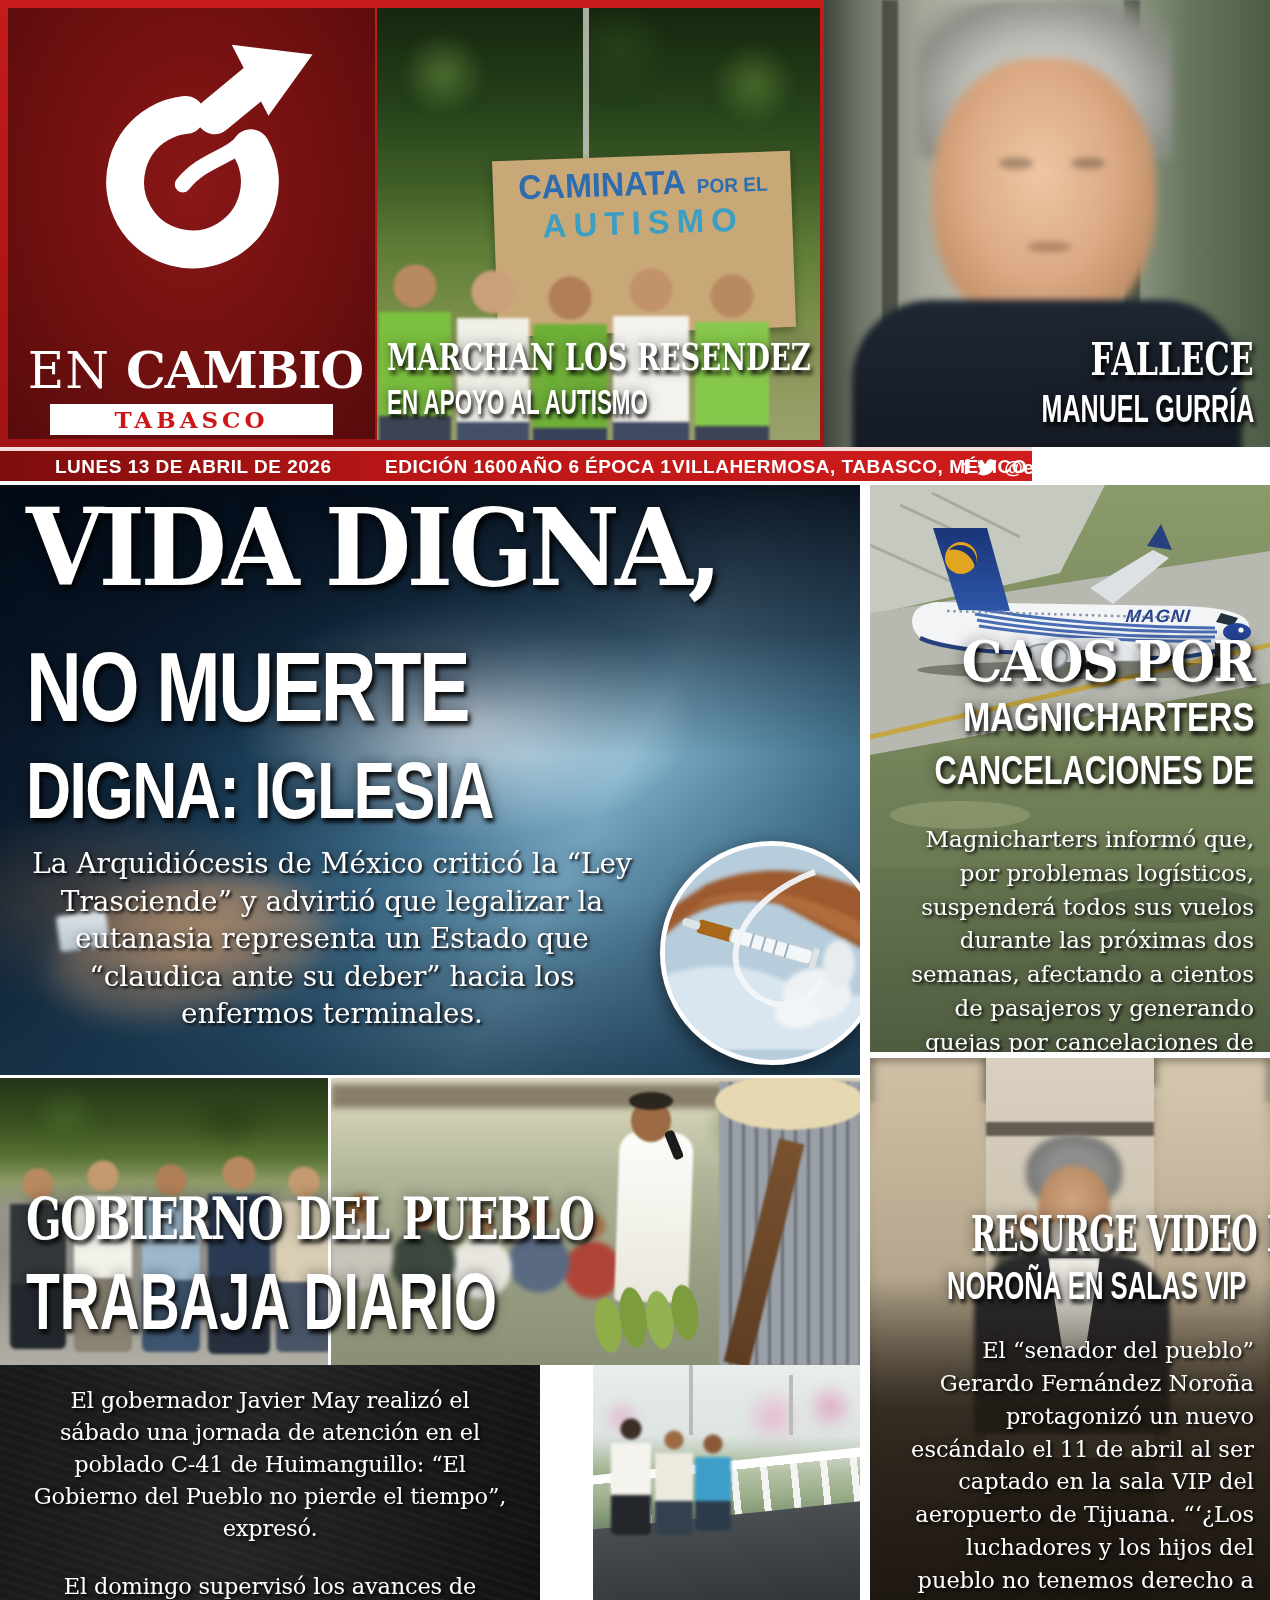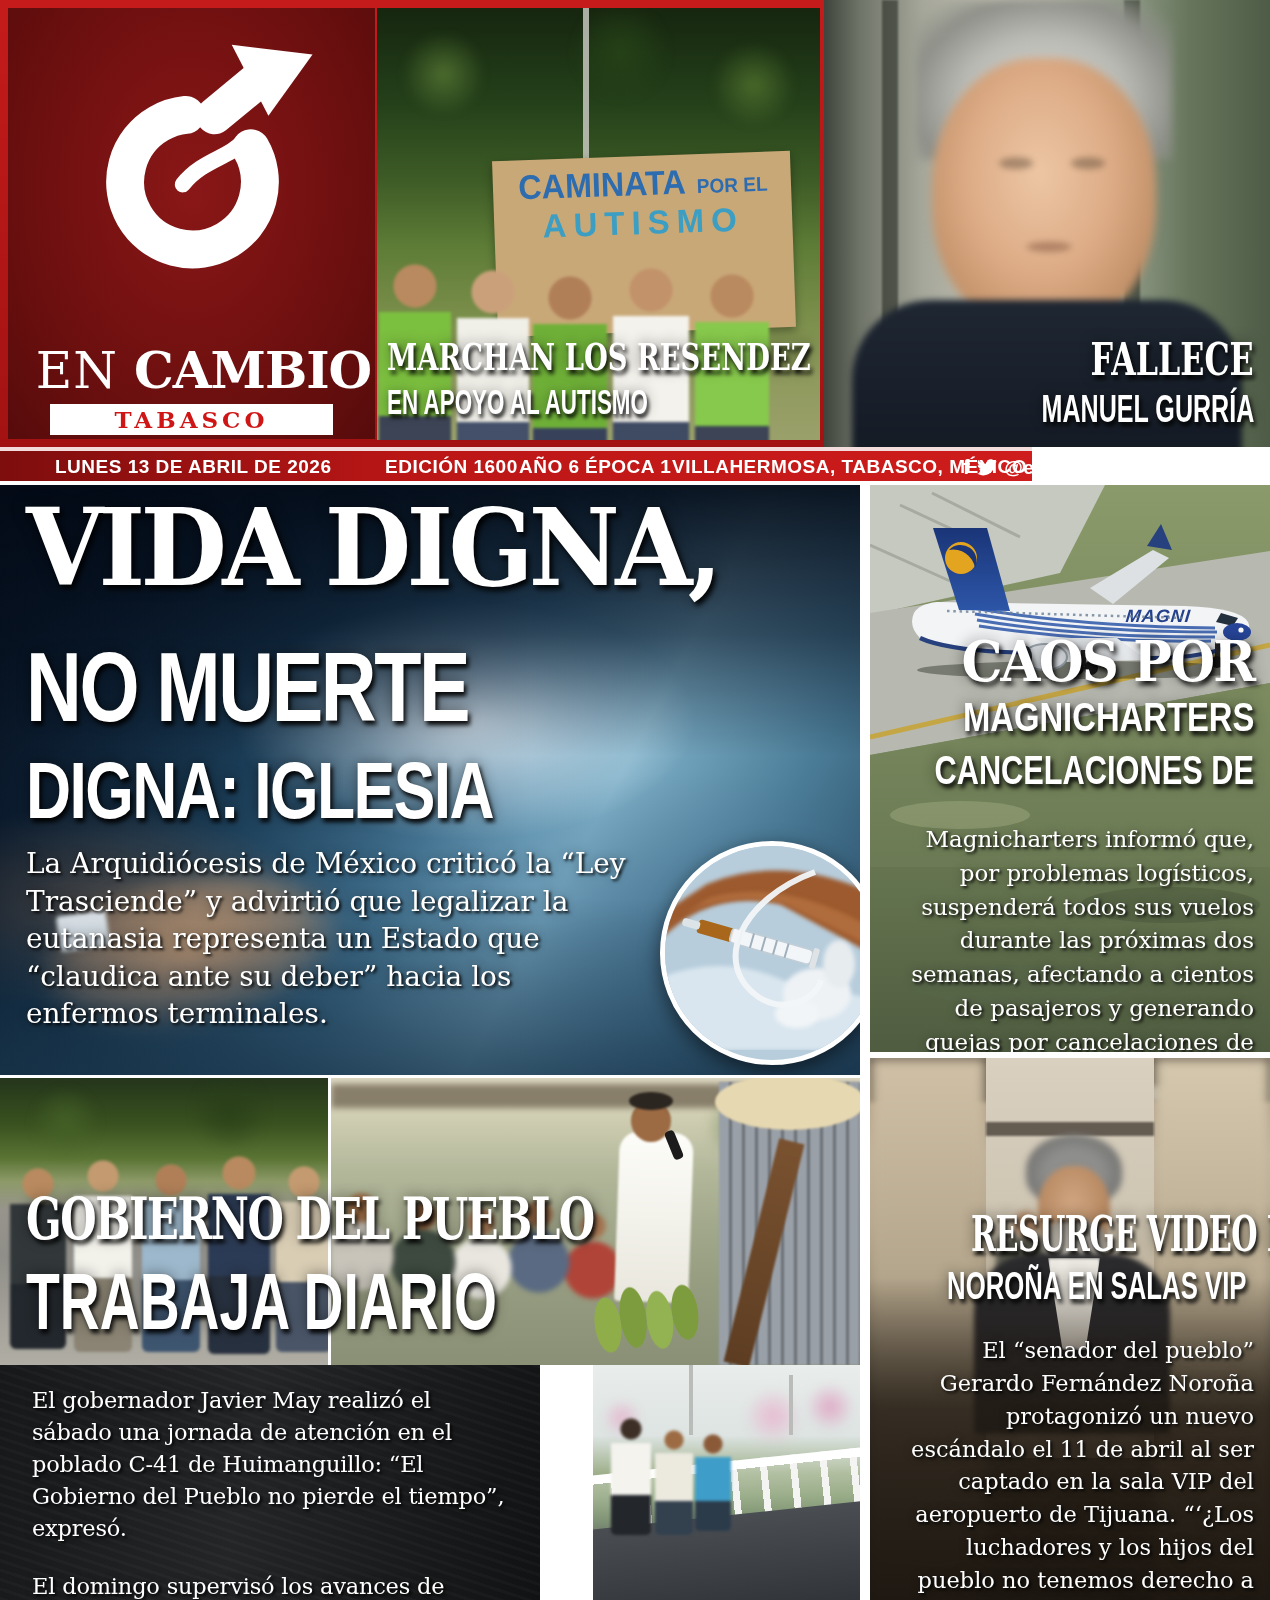--- a/index.html
+++ b/index.html
@@ -3,28 +3,28 @@
 <meta charset="utf-8">
 <style>
   html,body{margin:0;padding:0;background:#e8e8e8;}
   .page{position:relative;width:1270px;height:1600px;margin:0 auto;background:#ffffff;overflow:hidden;font-family:"Liberation Sans",sans-serif;}
   .abs{position:absolute;}
   .ph{position:absolute;overflow:hidden;}
   
   .sh{font-family:"DejaVu Serif",serif;font-weight:bold;white-space:nowrap;display:inline-block;line-height:1;}
   .cond{font-family:"Liberation Sans",sans-serif;font-weight:bold;white-space:nowrap;display:inline-block;line-height:1;}
   .hwhite{color:#fff;text-shadow:3px 4px 5px rgba(0,0,0,.9),0 0 16px rgba(0,0,0,.45);}
-  .bodytext{font-family:"DejaVu Serif",serif;color:#fff;text-shadow:2px 2px 3px rgba(0,0,0,.9),0 0 10px rgba(0,0,0,.35);}
+  .bodytext{font-family:"DejaVu Serif",serif;color:#fff;text-shadow:2px 2px 3px rgba(0,0,0,.9),0 0 10px rgba(0,0,0,.35);text-align:center;}
   .oleft{transform-origin:left center;}
   .oright{transform-origin:right center;}
   .ocenter{transform-origin:center center;}
   
   .masthead{position:absolute;left:0;top:0;width:1270px;height:447px;background:linear-gradient(180deg,#c51b1b,#a31212);}
   .logo-panel{position:absolute;left:8px;top:8px;width:367px;height:431px;background:radial-gradient(ellipse at 50% 42%,#8a1717 0%,#701010 55%,#570b0b 100%);}
-  .brand-line{position:absolute;left:12px;top:338px;width:100%;text-align:center;color:#fff;font-family:"DejaVu Serif",serif;font-size:50px;line-height:1;white-space:nowrap;}
+  .brand-line{position:absolute;left:4px;top:338px;width:100%;text-align:center;color:#fff;font-family:"DejaVu Serif",serif;font-size:50px;line-height:1;white-space:nowrap;}
   .brand-line .en{font-weight:normal;letter-spacing:1px;}
   .brand-line .cambio{font-weight:bold;letter-spacing:-1px;}
   .tabasco-bar{position:absolute;left:42px;top:396px;width:283px;height:31px;background:#fff;text-align:center;}
   .tabasco-bar span{font-family:"DejaVu Serif",serif;font-weight:bold;font-size:23px;line-height:31px;color:#cf1616;letter-spacing:4px;}
   
   .datebar{position:absolute;left:0;top:447px;width:1032px;height:34px;background:linear-gradient(90deg,#7e0d0d,#bb1616 40%,#cf1c1c);border-top:4px solid #f2dcdc;box-sizing:border-box;color:#fff;}
   .datebar .dtxt{position:absolute;top:5px;font-size:19px;font-weight:bold;letter-spacing:.5px;white-space:nowrap;}
   .soc{display:inline-flex;align-items:center;gap:6px;}
   
   .lead{left:0;top:485px;width:860px;height:590px;background:

